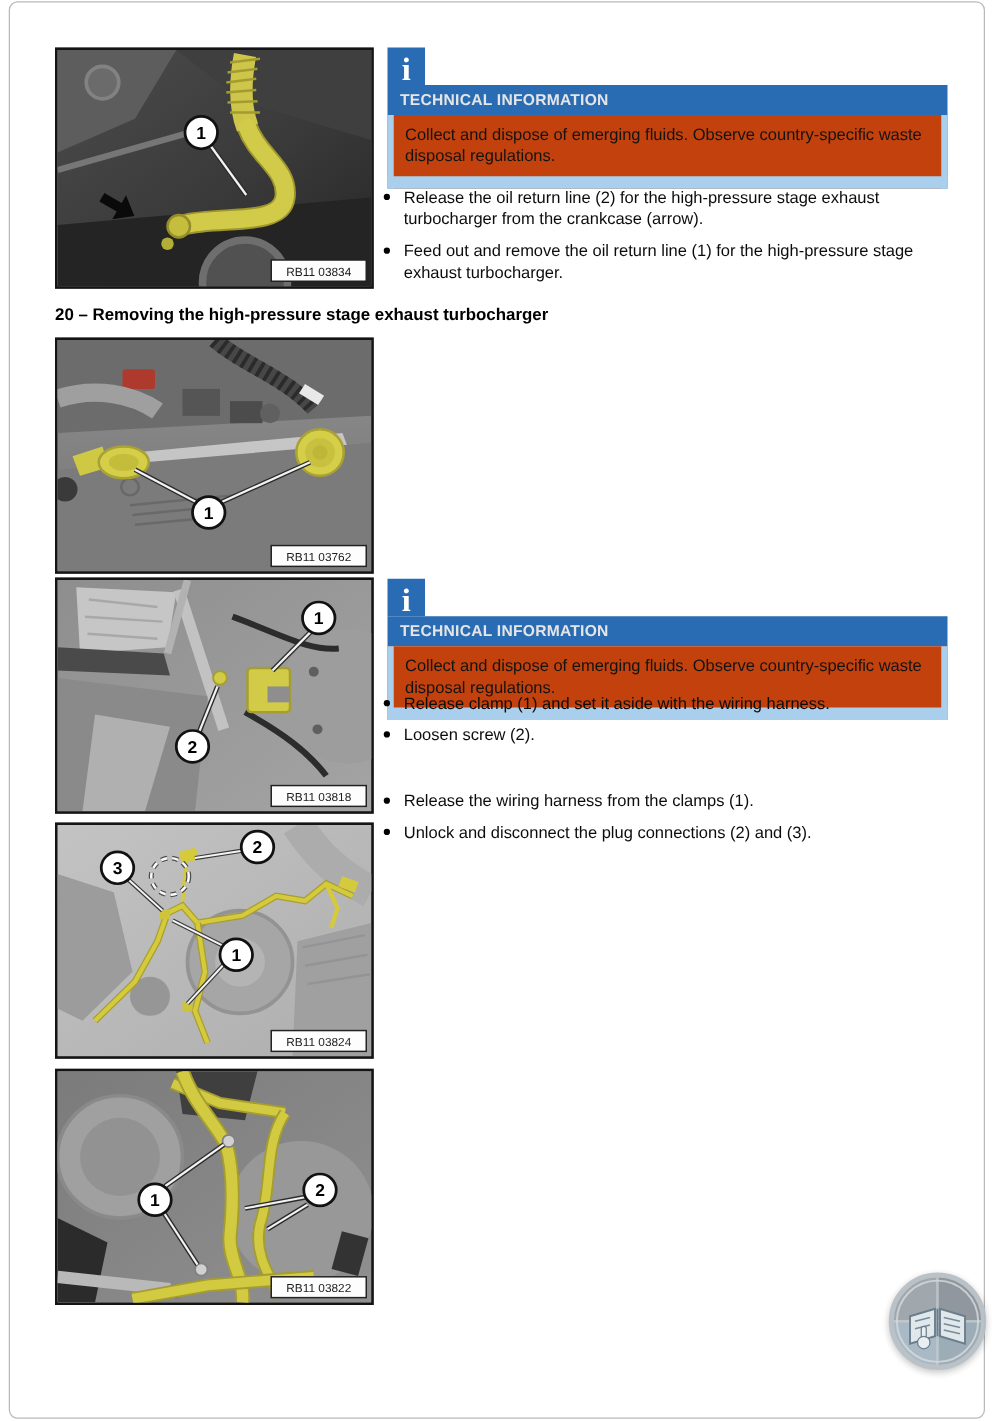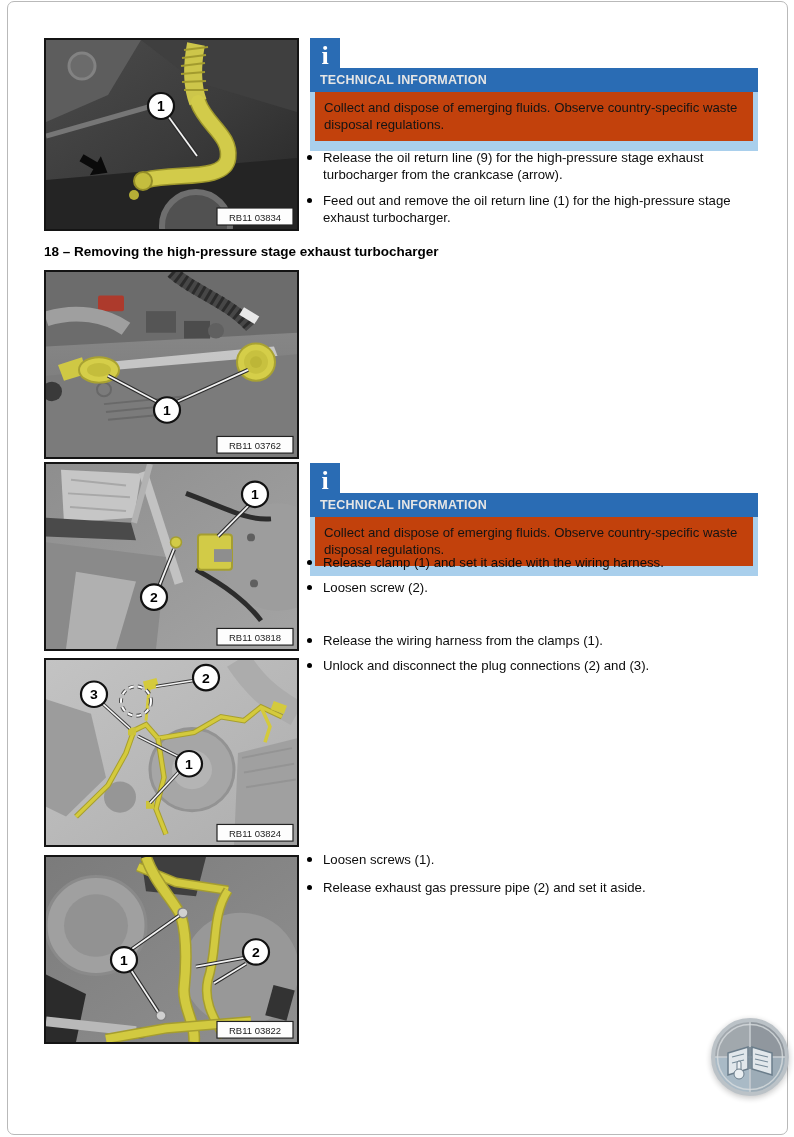--- a/index.html
+++ b/index.html
@@ -340,49 +340,45 @@
 
   <div class="infobox" style="top:38px">
     <div class="ib-tab">
       <span>i</span>
     </div>
     <div class="ib-title">TECHNICAL INFORMATION</div>
     <div class="ib-body">Collect and dispose of emerging fluids. Observe country-specific waste disposal regulations.</div>
   </div>
 
   <ul class="bullets" style="top:149px">
-    <li>Release the oil return line (9) for the high-pressure stage exhaust turbocharger from the crankcase (arrow).</li>
+    <li>Release the oil return line (2) for the high-pressure stage exhaust turbocharger from the crankcase (arrow).</li>
     <li>Feed out and remove the oil return line (1) for the high-pressure stage exhaust turbocharger.</li>
   </ul>
 
-  <h2 class="step-heading" style="top:244px">18 – Removing the high-pressure stage exhaust turbocharger</h2>
+  <h2 class="step-heading" style="top:244px">20 – Removing the high-pressure stage exhaust turbocharger</h2>
 
 
   <div class="infobox" style="top:463px">
     <div class="ib-tab">
       <span>i</span>
     </div>
     <div class="ib-title">TECHNICAL INFORMATION</div>
     <div class="ib-body">Collect and dispose of emerging fluids. Observe country-specific waste disposal regulations.</div>
   </div>
 
   <ul class="bullets" style="top:554px">
     <li>Release clamp (1) and set it aside with the wiring harness.</li>
     <li>Loosen screw (2).</li>
   </ul>
 
   <ul class="bullets" style="top:632px">
     <li>Release the wiring harness from the clamps (1).</li>
     <li>Unlock and disconnect the plug connections (2) and (3).</li>
   </ul>
 
-  <ul class="bullets gap-lg" style="top:851px">
-    <li>Loosen screws (1).</li>
-    <li>Release exhaust gas pressure pipe (2) and set it aside.</li>
-  </ul>
 
   <button class="reader-btn">
     <svg viewBox="0 0 80 80">
       <circle cx="40" cy="40" r="38" fill="#8f979e"></circle>
       <path d="M40,40 L40,2 A38,38 0 0,0 2,40 Z" fill="#9aa1a7"></path>
       <path d="M40,40 L78,40 A38,38 0 0,0 40,2 Z" fill="#878f96"></path>
       <path d="M40,40 L2,40 A38,38 0 0,0 40,78 Z" fill="#a2b5c2"></path>
       <path d="M40,40 L40,78 A38,38 0 0,0 78,40 Z" fill="#95a6b1"></path>
       <line x1="4" y1="40" x2="76" y2="40" stroke="#c5cbd0" stroke-width="2" opacity=".75"></line>
       <line x1="40" y1="4" x2="40" y2="76" stroke="#c5cbd0" stroke-width="2" opacity=".75"></line>

